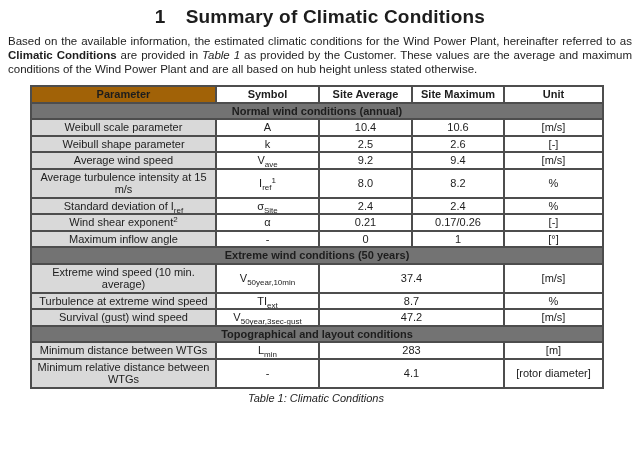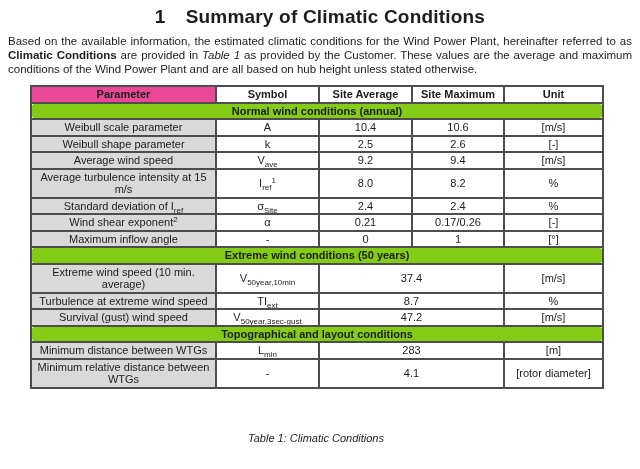--- a/index.html
+++ b/index.html
@@ -41,38 +41,36 @@
     border:2px solid #4d4d4d;
     padding:1px 3px;
     text-align:center;
     vertical-align:middle;
     line-height:12.5px;
     overflow:hidden;
   }
   th.param-h{
     text-align:left;
     padding-left:8px;
-    background:#ec4899;
+    background:#a16207;
   }
   td.gray{background:#d9d9d9;}
   tr.section-row td{
-    background:#84cc16;
+    background:#737373;
     font-weight:bold;
-    border-radius:6px;
   }
   .subs{font-size:8px;vertical-align:-3px;line-height:0;}
   .sups{font-size:8px;vertical-align:4px;line-height:0;}
   .tbl-caption{
     width:572px;
     margin-left:22px;
     text-align:center;
     font-style:italic;
     font-size:11px;
     padding-top:3px;
-    margin-top:40px;
   }
 </style>
 </head>
 <body>
 
 <div class="doc">
 
   <h1 class="title"><span class="h-num">1</span><span>Summary of Climatic Conditions</span></h1>
 
   <p class="intro"><span>Based on the available information, the estimated climatic conditions for the Wind Power Plant, hereinafter referred to as </span><span class="b">Climatic Conditions</span><span> are provided in </span><span class="i">Table 1</span><span> as provided by the Customer. These values are the average and maximum conditions of the Wind Power Plant and are all based on hub height unless stated otherwise.</span></p>

